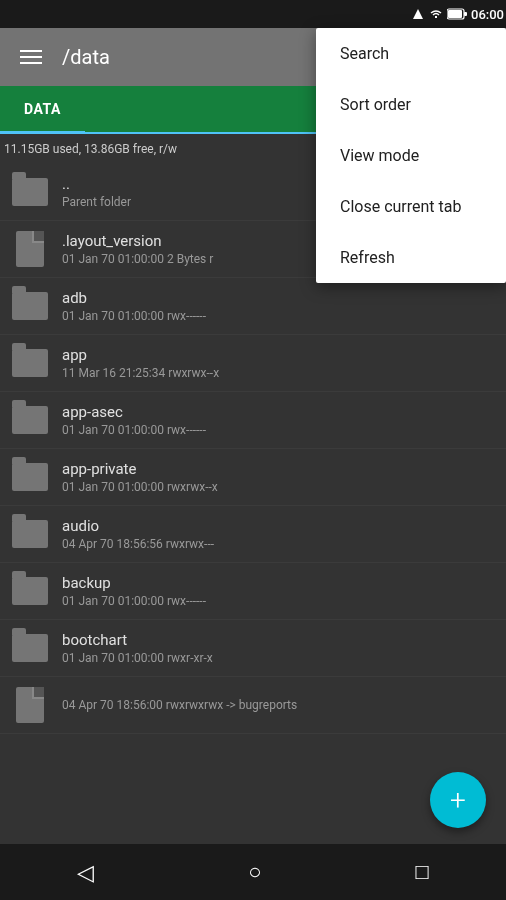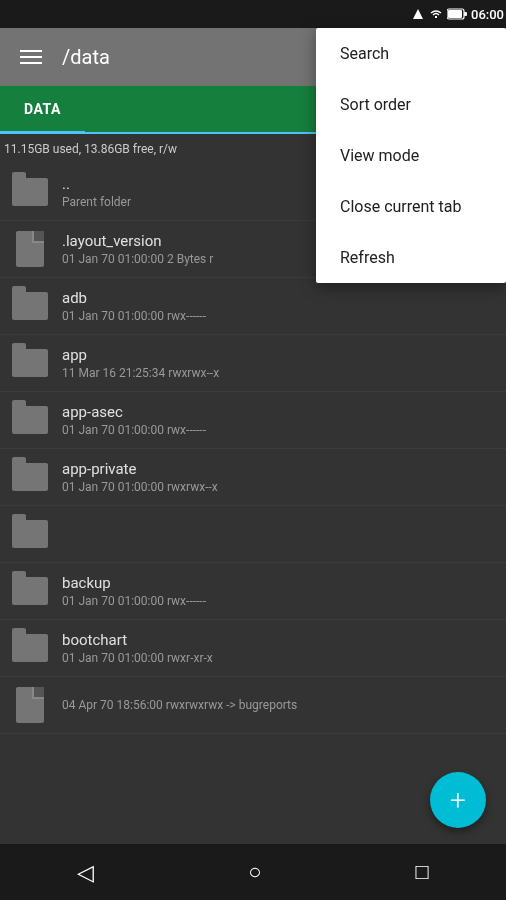--- a/index.html
+++ b/index.html
@@ -321,20 +321,24 @@
       </div>
       <div class="file-info">
         <span class="file-name">app-private</span>
         <span class="file-meta">01 Jan 70 01:00:00    rwxrwx--x</span>
       </div>
     </div>
     <div class="file-item">
       <div class="file-icon">
         <div class="folder-icon"></div>
       </div>
+      <div class="file-info">
+        <span class="file-name">audio</span>
+        <span class="file-meta">04 Apr 70 18:56:56    rwxrwx---</span>
+      </div>
     </div>
     <div class="file-item">
       <div class="file-icon">
         <div class="folder-icon"></div>
       </div>
       <div class="file-info">
         <span class="file-name">backup</span>
         <span class="file-meta">01 Jan 70 01:00:00    rwx------</span>
       </div>
     </div>

